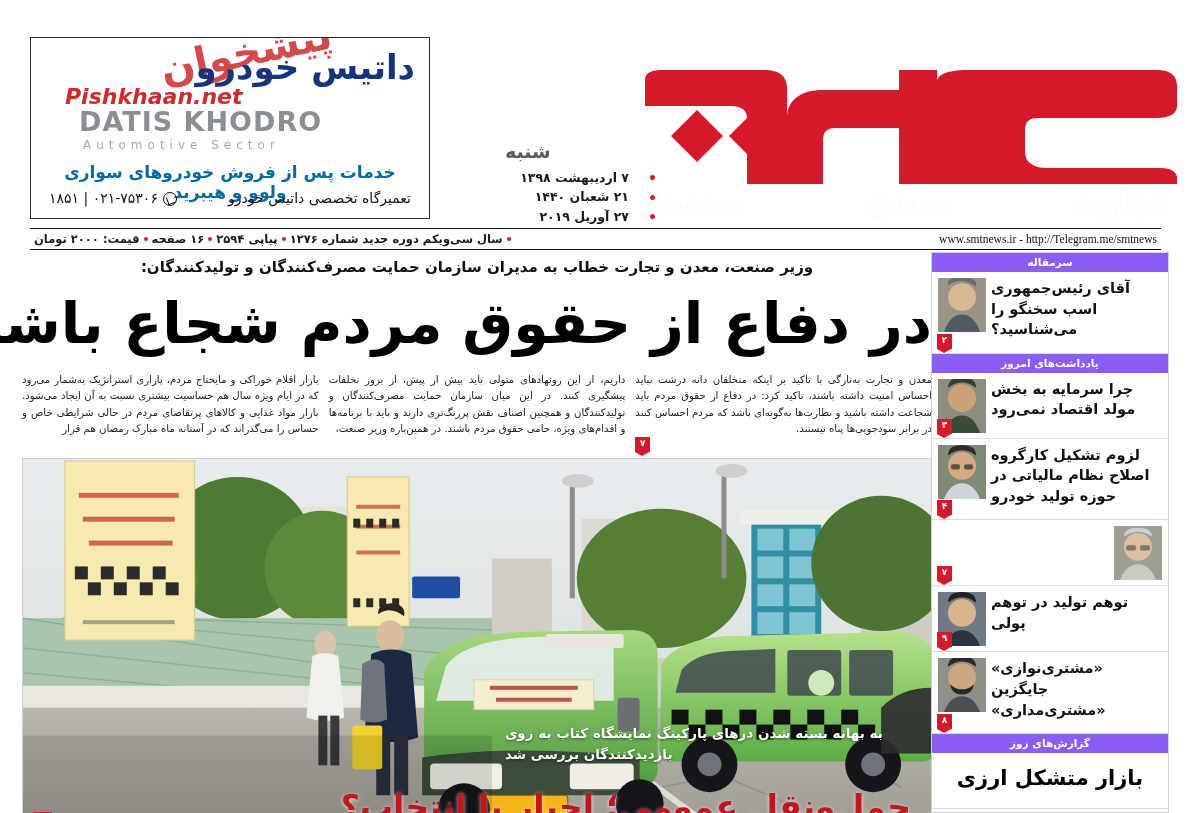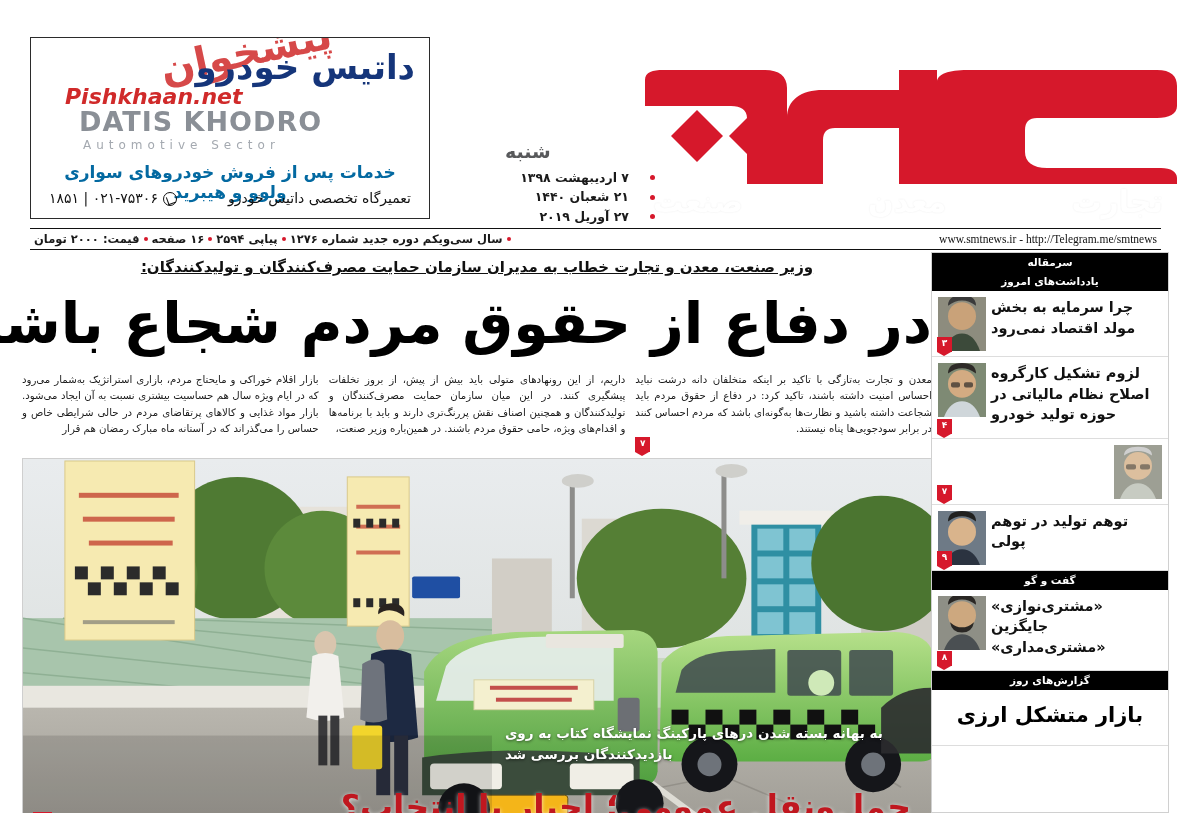--- a/index.html
+++ b/index.html
@@ -120,21 +120,21 @@
   .info-right .b { width:4px;height:4px;border-radius:50%;background:#d6182b; display:inline-block;}
 
   
   .body-area { position:absolute; left:0; top:252px; width:1191px; height:561px; }
 
   
   .main-col { position:absolute; left:22px; top:0; width:910px; height:561px; }
 
   .kicker {
     text-align:center; font-size:15px; font-weight:bold; color:#111;
-    margin-top:6px; letter-spacing:-.3px;text-decoration:underline;
+    margin-top:6px; letter-spacing:-.3px;
   }
   .head-main {
     text-align:center; font-size:57px; font-weight:bold; color:#000;
     line-height:1.12; margin-top:16px; letter-spacing:-2px;
     white-space:nowrap;
   }
 
   .lead-cols {
     display:flex; gap:10px; margin-top:16px; direction:rtl;
     font-size:10.2px; line-height:1.62; color:#1a1a1a;
@@ -173,21 +173,21 @@
     white-space:nowrap;
   }
   .cap-badge { position:absolute; left:10px; bottom:8px; }
 
   
   .sidebar {
     position:absolute; right:22px; top:0; width:238px; height:561px;
     border:1px solid #d0d0d0; background:#fff; overflow:hidden;
   }
   .sb-head {
-    background:#000000; color:#fff; text-align:center;
+    background:#8b5cf6; color:#fff; text-align:center;
     font-size:10.5px; font-weight:bold; padding:3px 0 4px;
     letter-spacing:.3px;
   }
   .sb-item {
     position:relative; display:flex; direction:rtl; align-items:flex-start;
     padding:6px 6px 5px 6px; border-bottom:1px solid #ddd; min-height:40px;
   }
   .sb-item:last-child{ border-bottom:none; }
   .sb-text {
     flex:1; text-align:left; font-size:14.5px; font-weight:bold;
@@ -504,20 +504,32 @@
 
         <div class="cap-small">به بهانه بسته شدن درهای پارکینگ نمایشگاه کتاب به روی بازدیدکنندگان بررسی شد</div>
         <div class="cap-big">حمل‌ونقل عمومی؛ اجبار یا انتخاب؟</div>
         <span class="pg-badge cap-badge">۱۲</span>
       </div>
     </div>
 
     <div class="sidebar">
 
       <div class="sb-head">سرمقاله</div>
+      <div class="sb-item">
+        <div class="sb-text">آقای رئیس‌جمهوری اسب سخنگو را می‌شناسید؟</div>
+        <div class="sb-thumb">
+          <svg viewBox="0 0 48 62" preserveAspectRatio="none" aria-hidden="true">
+            <rect width="48" height="62" fill="#9a9488"></rect>
+            <ellipse cx="24" cy="22" rx="14" ry="16" fill="#d7b894"></ellipse>
+            <path d="M10 8 q14 -10 28 2 q2 -10 -14 -12 q-16 2 -14 10 Z" fill="#6b6b6b"></path>
+            <path d="M6 62 q6 -20 18 -20 q12 0 18 20 Z" fill="#4e5a66"></path>
+          </svg>
+        </div>
+        <span class="pg-badge sb-badge">۲</span>
+      </div>
 
       <div class="sb-head">یادداشت‌های امروز</div>
 
       <div class="sb-item">
         <div class="sb-text">چرا سرمایه به بخش مولد اقتصاد نمی‌رود</div>
         <div class="sb-thumb">
           <svg viewBox="0 0 48 62" preserveAspectRatio="none" aria-hidden="true">
             <rect width="48" height="62" fill="#8d8c7e"></rect>
             <ellipse cx="24" cy="22" rx="14" ry="16" fill="#c9a279"></ellipse>
             <path d="M10 10 q14 -12 28 0 q0 -12 -14 -12 q-14 0 -14 12 Z" fill="#3a3a3a"></path>
@@ -562,21 +574,20 @@
           <svg viewBox="0 0 48 62" preserveAspectRatio="none" aria-hidden="true">
             <rect width="48" height="62" fill="#6e7a86"></rect>
             <ellipse cx="24" cy="24" rx="14" ry="16" fill="#d9b48c"></ellipse>
             <path d="M10 12 q14 -12 28 0 q0 -12 -14 -12 q-14 0 -14 12 Z" fill="#20201f"></path>
             <path d="M6 62 q6 -18 18 -18 q12 0 18 18 Z" fill="#2b3340"></path>
           </svg>
         </div>
         <span class="pg-badge sb-badge">۹</span>
       </div>
 
-      <div class="sb-head">گفت و گو</div>
       <div class="sb-item">
         <div class="sb-text">«مشتری‌نوازی» جایگزین «مشتری‌مداری»</div>
         <div class="sb-thumb">
           <svg viewBox="0 0 48 62" preserveAspectRatio="none" aria-hidden="true">
             <rect width="48" height="62" fill="#8e8f86"></rect>
             <ellipse cx="24" cy="22" rx="14" ry="16" fill="#cda87f"></ellipse>
             <path d="M10 10 q14 -12 28 0 q0 -12 -14 -12 q-14 0 -14 12 Z" fill="#2a2724"></path>
             <path d="M12 30 q12 12 24 0 q-2 12 -12 12 q-10 0 -12 -12 Z" fill="#2a2724"></path>
             <path d="M6 62 q6 -18 18 -18 q12 0 18 18 Z" fill="#4a4f52"></path>
           </svg>

